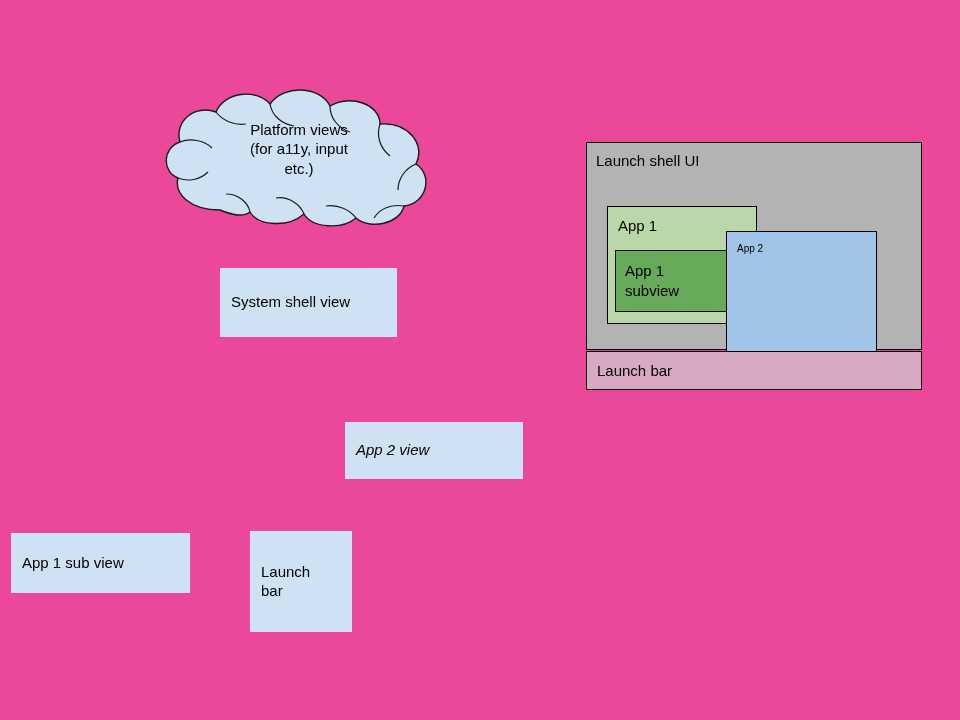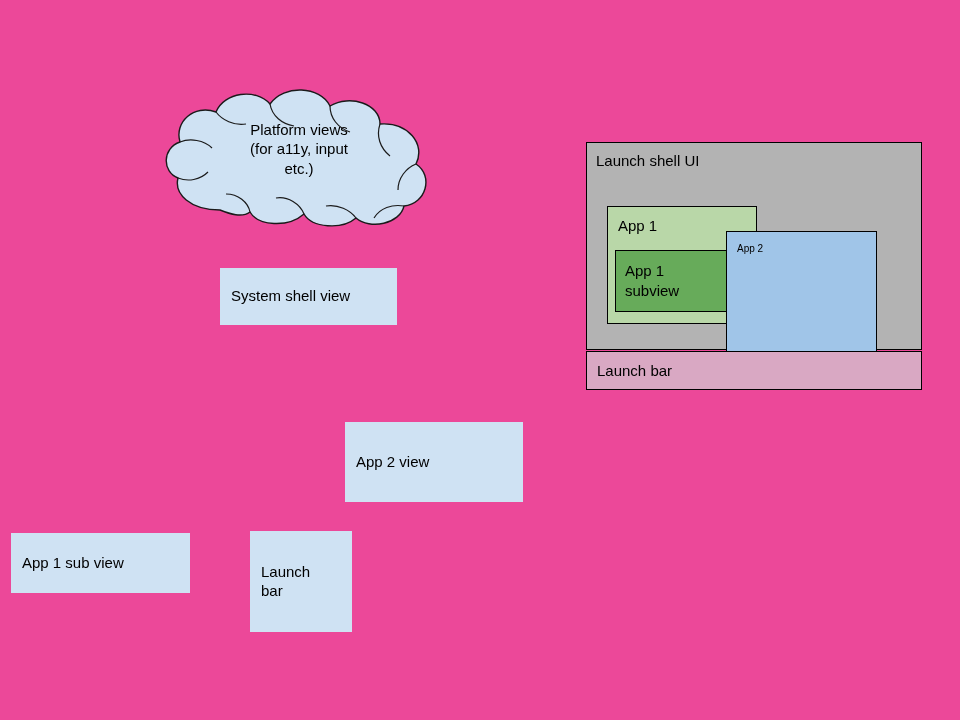--- a/index.html
+++ b/index.html
@@ -185,26 +185,26 @@
         <path d="M196 136 C 190 128, 178 122, 166 124" fill="none" stroke="#1a1a1a" stroke-width="1.2"></path>
         <path d="M144 132 C 140 122, 128 114, 116 116" fill="none" stroke="#1a1a1a" stroke-width="1.2"></path>
         <path d="M90 130 C 88 120, 78 112, 66 112" fill="none" stroke="#1a1a1a" stroke-width="1.2"></path>
       </g>
     </svg>
     <div class="cloud-text">Platform views
 (for a11y, input
 etc.)</div>
   </div>
 
-  <div class="node view-box" style="left:220px; top:268px; width:177px; height:57px;">
+  <div class="node view-box" style="left:220px; top:268px; width:177px; height:69px;">
     <span class="node-label">System shell view</span>
   </div>
 
 
-  <div class="node view-box" style="left:345px; top:422px; width:178px; height:80px;">
+  <div class="node view-box" style="left:345px; top:422px; width:178px; height:57px;font-style:italic;">
     <span class="node-label">App 2 view</span>
   </div>
 
   <div class="node view-box" style="left:11px; top:533px; width:179px; height:60px;">
     <span class="node-label">App 1 sub view</span>
   </div>
 
   <div class="node view-box" style="left:250px; top:531px; width:102px; height:101px;">
     <span class="node-label">Launch
 bar</span>

